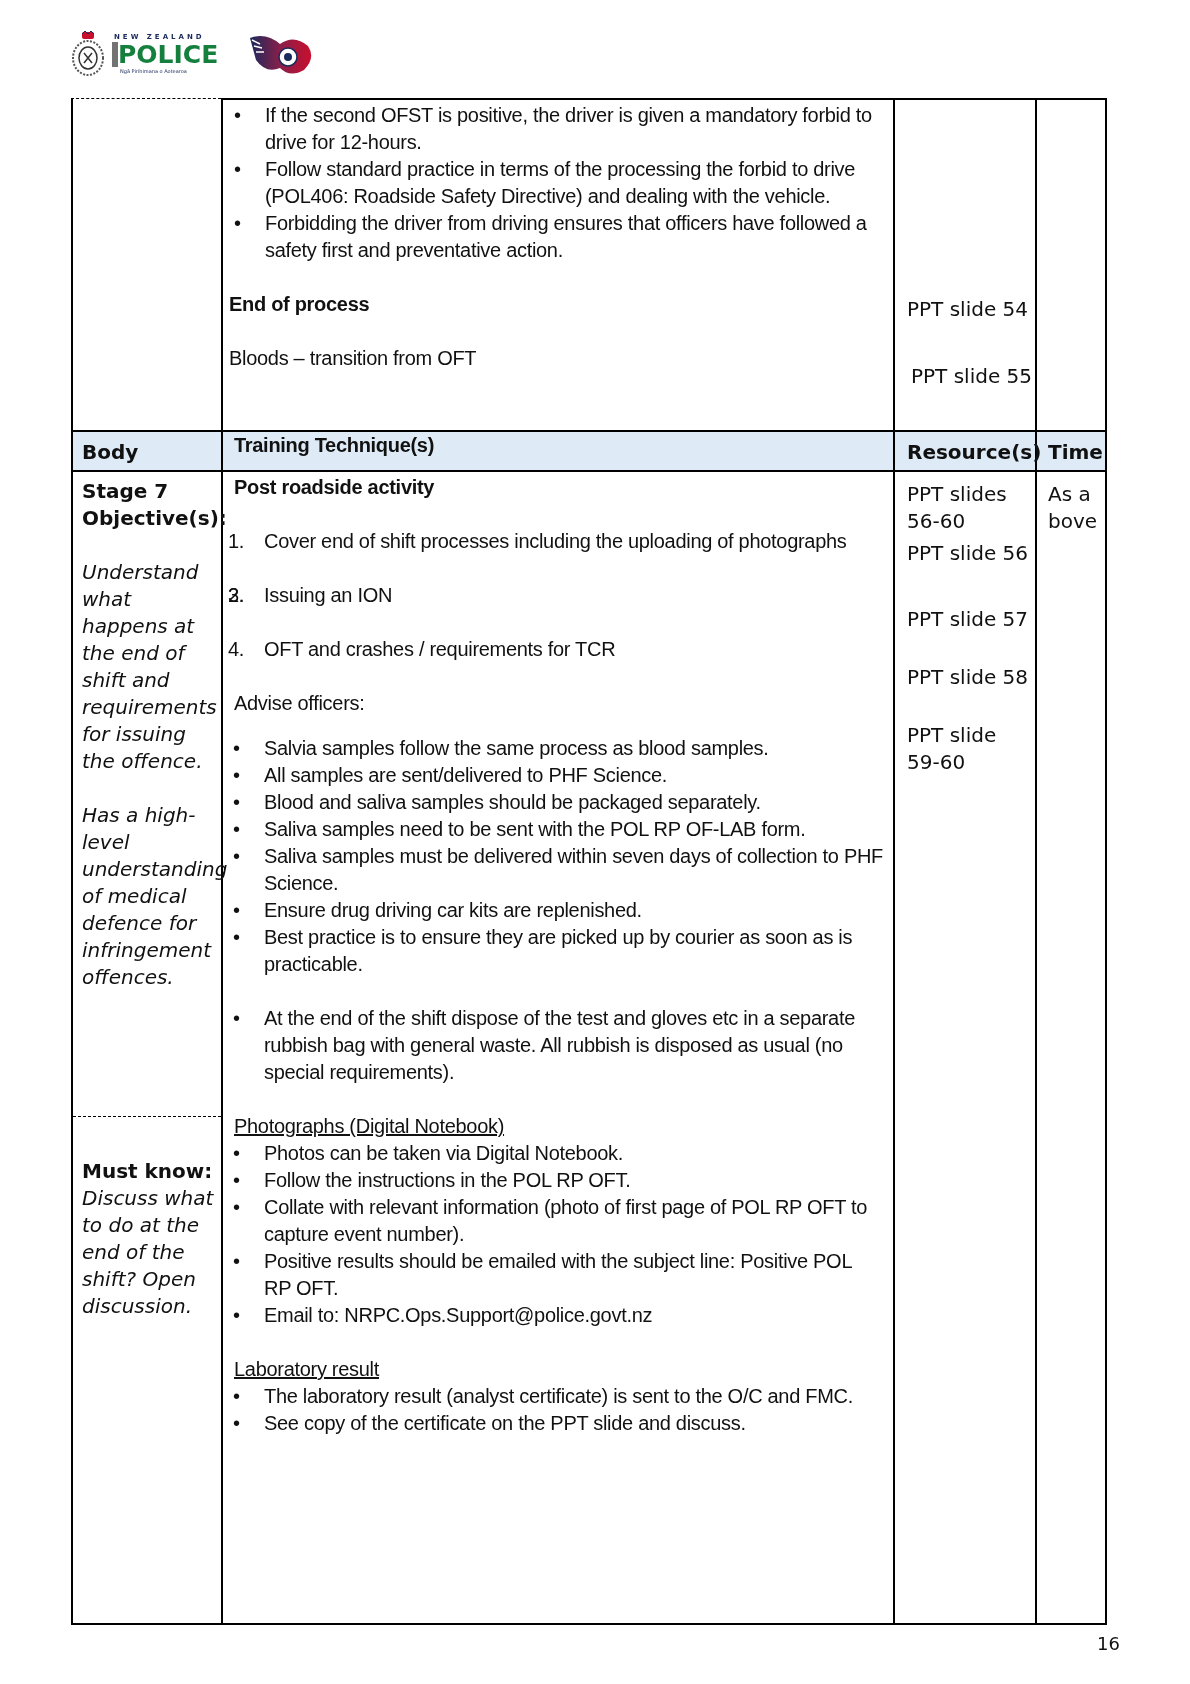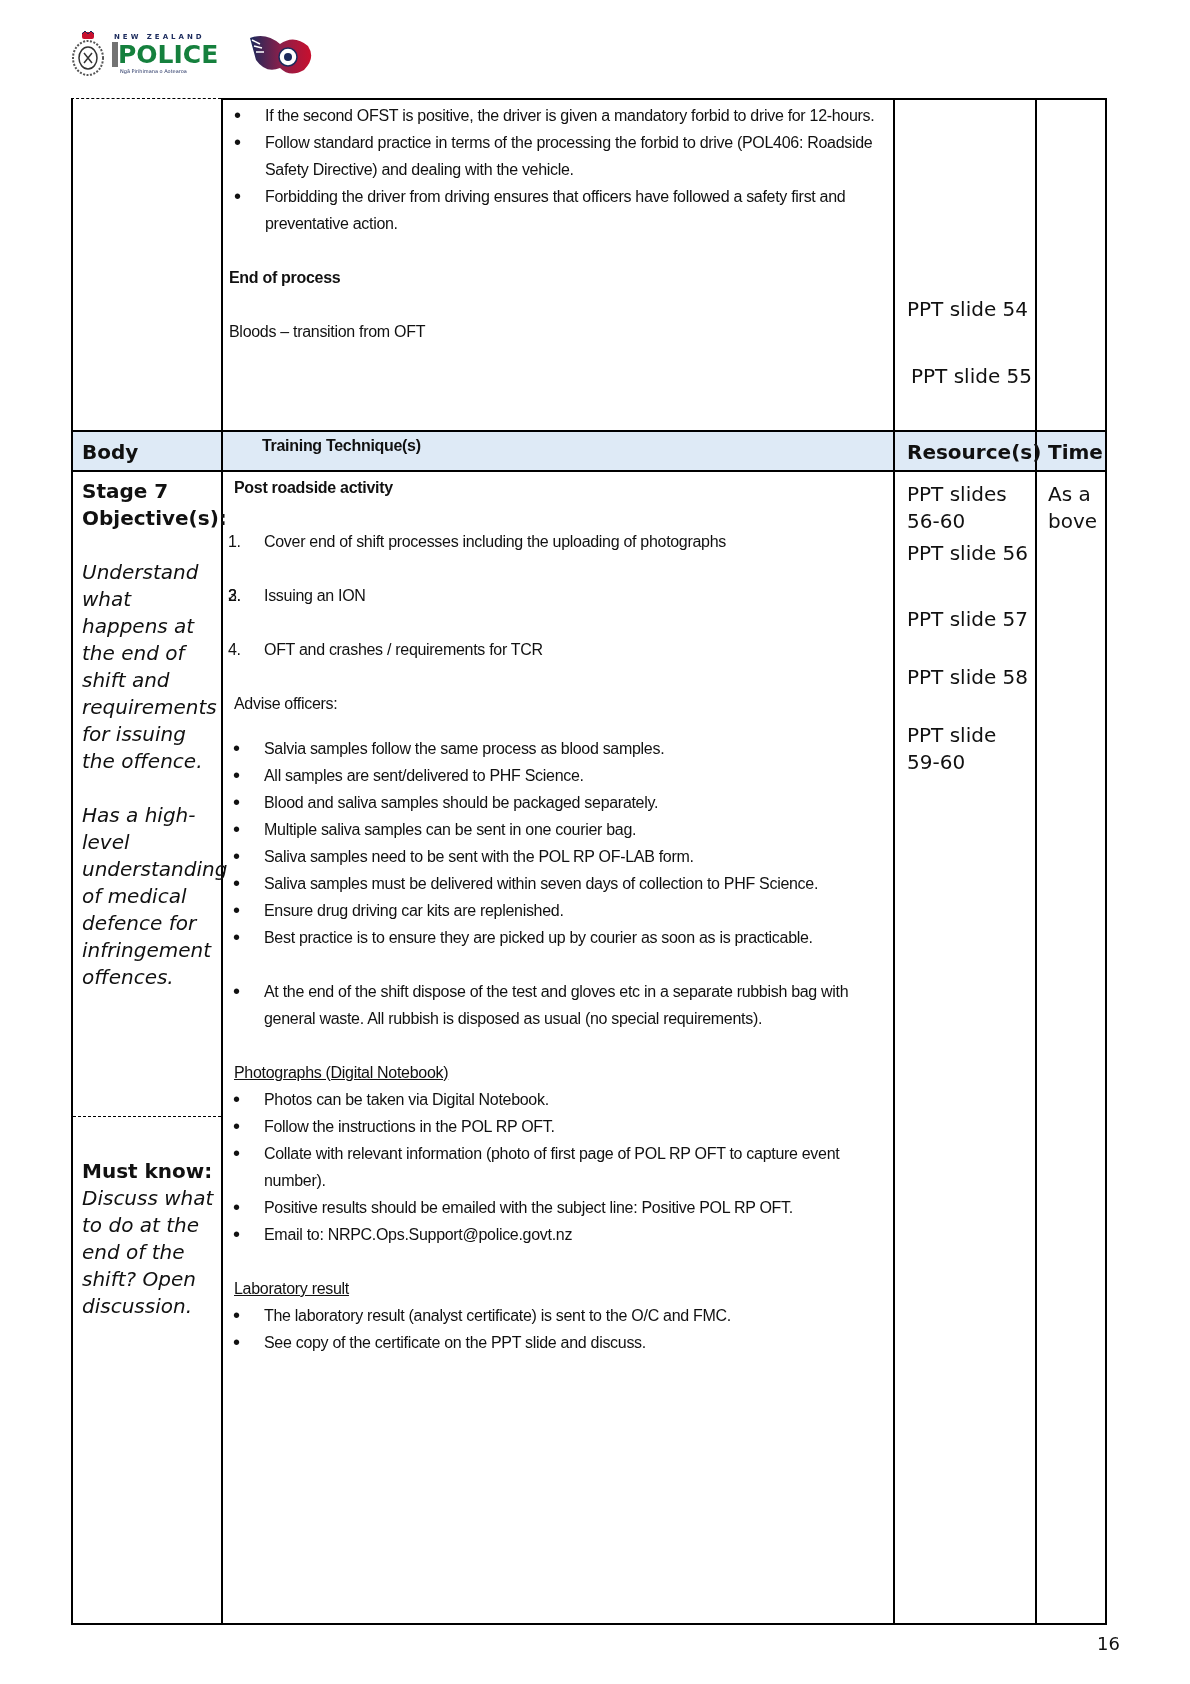--- a/index.html
+++ b/index.html
@@ -9,21 +9,21 @@
   .crest { width: 36px; height: 46px; position: relative; }
   .brand { display: flex; flex-direction: column; line-height: 1; }
   .brand .nz { font-family: "DejaVu Sans", sans-serif; font-size: 7px; letter-spacing: 3px; color: #1b2a5c; font-weight: bold; padding-left: 2px; }
   .brand .pol { font-family: "DejaVu Sans", sans-serif; font-weight: bold; font-size: 25px; color: #15803d; letter-spacing: 0px; border-left: 6px solid #737373; padding-left: 0; margin-top: 1px; }
   .brand .sub { font-family: "DejaVu Sans", sans-serif; font-size: 5px; color: #1b2a5c; padding-left: 8px; margin-top: 2px; }
   .emblem { width: 70px; height: 48px; }
 
   .tbl { position: absolute; left: 71px; top: 98px; width: 1036px; }
   .cell { position: absolute; box-sizing: border-box; }
   .grid-line { position: absolute; background: #000; }
-  .mid { font-family: "Liberation Sans", sans-serif; font-size: 16px; line-height: 27px; letter-spacing: -0.3px; }
+  .mid { font-family: "Liberation Sans", sans-serif; font-size: 20px; line-height: 27px; letter-spacing: -0.3px; }
   .side { font-family: "DejaVu Sans", sans-serif; font-size: 20px; line-height: 27px; }
   .res { font-family: "DejaVu Sans", sans-serif; font-size: 20px; line-height: 27px; }
   .b { font-weight: bold; }
   .i { font-style: italic; }
   .u { text-decoration: underline; }
   ul.bl, ol.nl { margin: 0; padding: 0; list-style: none; }
   ul.bl li { position: relative; padding-left: 36px; }
   ul.bl li::before { content: "\2022"; position: absolute; left: 5px; top: 0; font-size: 20px; }
   ol.nl li { position: relative; padding-left: 36px; }
   .num { position: absolute; left: 0; }
@@ -90,21 +90,21 @@
   <div class="cell res" style="left:836px;top:198px;width:130px;">PPT slide 54</div>
   <div class="cell res" style="left:840px;top:265px;width:130px;">PPT slide 55</div>
 
   <div class="cell hdr" style="left:2px;top:334px;width:1032px;height:39px;"></div>
   <div class="grid-line" style="left:0;top:332px;width:1036px;height:2px;"></div>
   <div class="grid-line" style="left:0;top:372px;width:1036px;height:2px;"></div>
   <div class="grid-line" style="left:150px;top:332px;width:2px;height:42px;"></div>
   <div class="grid-line" style="left:822px;top:332px;width:2px;height:42px;"></div>
   <div class="grid-line" style="left:964px;top:332px;width:2px;height:42px;"></div>
   <div class="cell side b" style="left:11px;top:341px;">Body</div>
-  <div class="cell mid b" style="left:163px;top:334px;margin-left:28px;">Training Technique(s)</div>
+  <div class="cell mid b" style="left:163px;top:334px;">Training Technique(s)</div>
   <div class="cell res b" style="left:836px;top:341px;">Resource(s)</div>
   <div class="cell res b" style="left:977px;top:341px;">Time</div>
 
   <div class="cell side" style="left:11px;top:380px;width:136px;">
     <div class="b">Stage 7 Objective(s):</div>
     <div style="height:27px;"></div>
     <div class="i">Understand what happens at the end of shift and requirements for issuing the offence.</div>
     <div style="height:27px;"></div>
     <div class="i">Has a high-level understanding of medical defence for infringement offences.</div>
   </div>
@@ -123,21 +123,20 @@
       <li style="margin-top:27px;"><span class="num">3.</span><span>Issuing an ION</span></li>
       <li style="margin-top:27px;"><span class="num">4.</span><span>OFT and crashes / requirements for TCR</span></li>
     </ol>
     <div style="height:27px;"></div>
     <div>Advise officers:</div>
     <div style="height:18px;"></div>
     <ul class="bl" style="margin-left:-6px;">
       <li>Salvia samples follow the same process as blood samples.</li>
       <li>All samples are sent/delivered to PHF Science.</li>
       <li>Blood and saliva samples should be packaged separately.</li>
-      <li>Multiple saliva samples can be sent in one courier bag.</li>
       <li>Saliva samples need to be sent with the POL RP OF-LAB form.</li>
       <li>Saliva samples must be delivered within seven days of collection to PHF Science.</li>
       <li>Ensure drug driving car kits are replenished.</li>
       <li>Best practice is to ensure they are picked up by courier as soon as is practicable.</li>
     </ul>
     <div style="height:27px;"></div>
     <ul class="bl" style="margin-left:-6px;">
       <li>At the end of the shift dispose of the test and gloves etc in a separate rubbish bag with general waste. All rubbish is disposed as usual (no special requirements).</li>
     </ul>
     <div style="height:27px;"></div>

